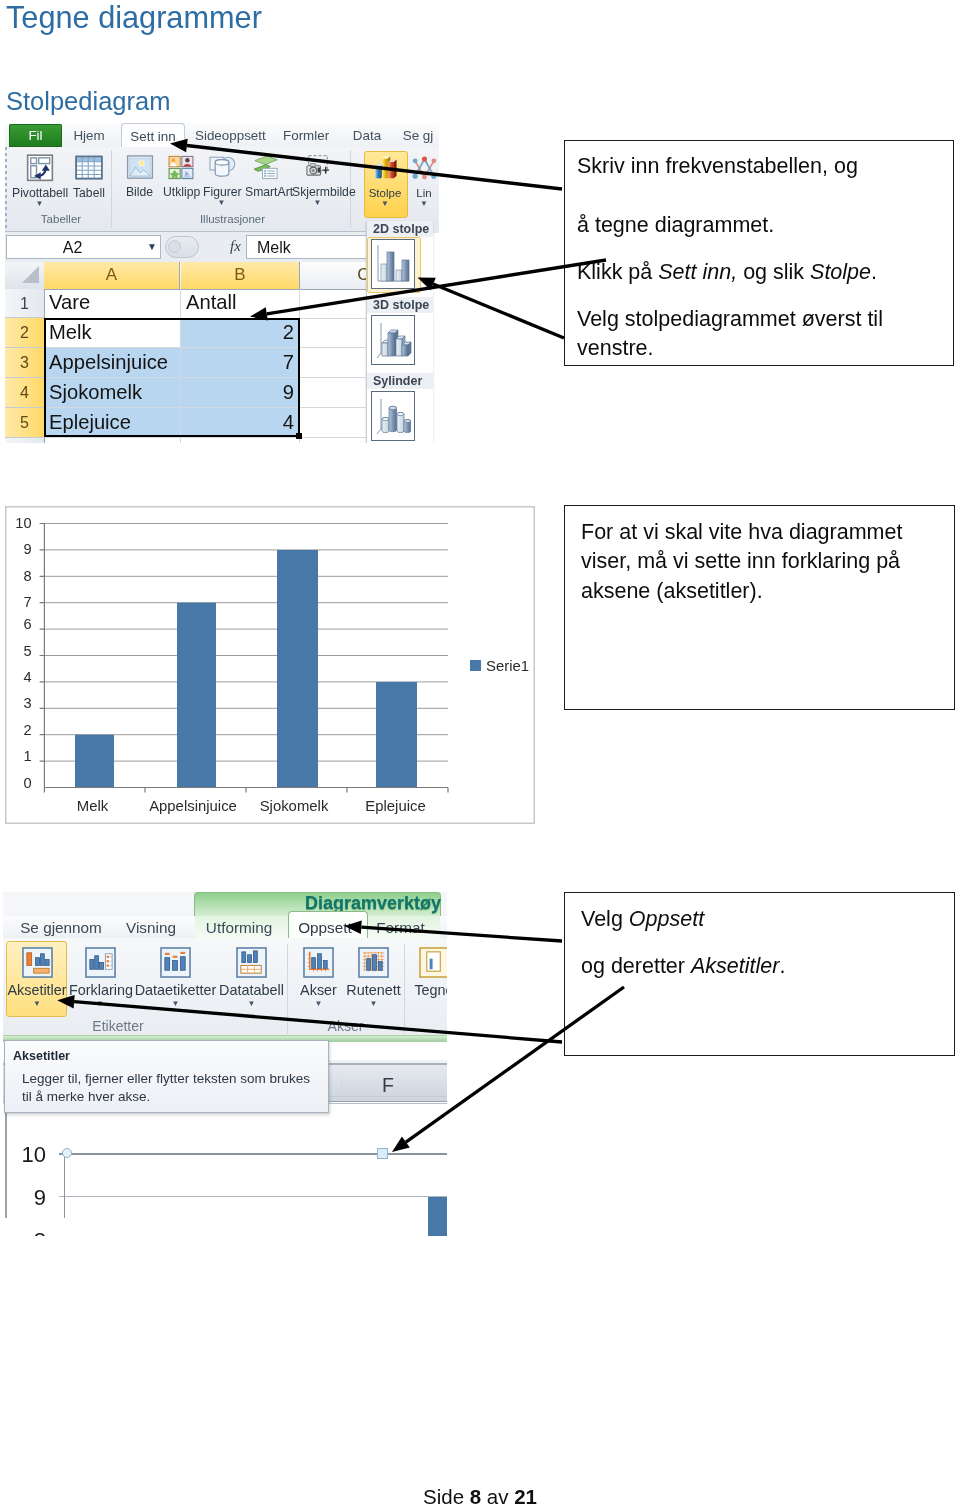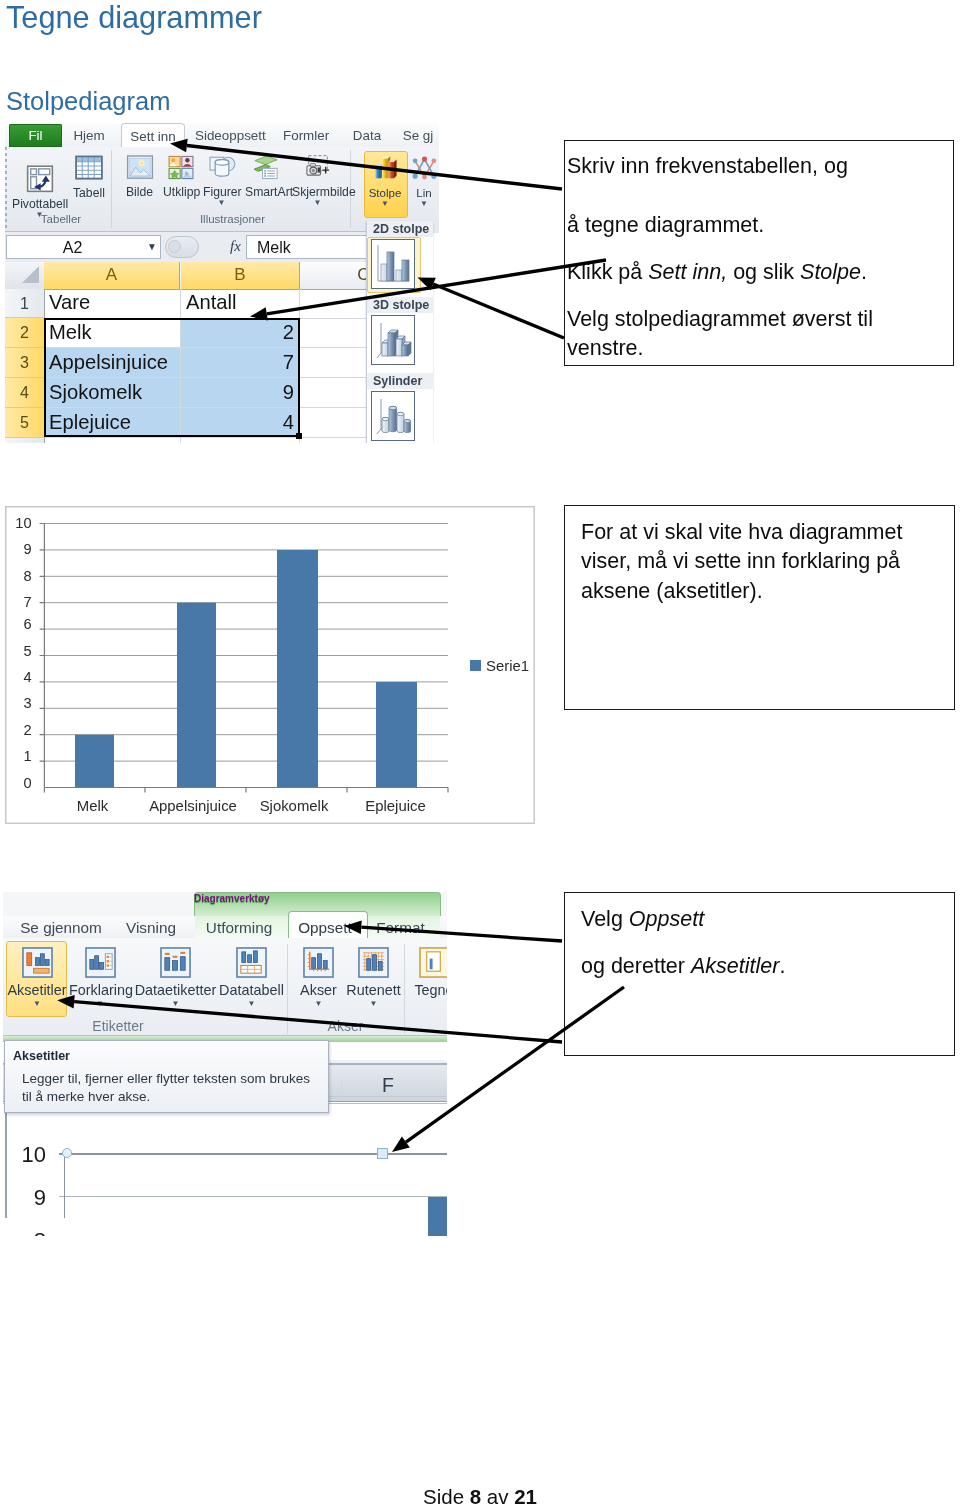--- a/index.html
+++ b/index.html
@@ -14,21 +14,21 @@
   
   .callout{border:1.4px solid #1a1a1a;background:#fff;box-sizing:border-box;}
   .callout p{margin:0;font-size:21.5px;line-height:29.3px;color:#0d0d0d;}
   .callout p + p{margin-top:18px;}
   .callout i{font-style:italic;}
 
   
   #footer{left:0;top:1485px;width:960px;text-align:center;font-size:20.5px;color:#111;}
   #footer b{font-weight:bold;}
 
-  #callout1{left:564px;top:140px;width:390px;height:226px;padding:11px 14px 0 2px;}
+  #callout1{left:564px;top:140px;width:390px;height:226px;padding:11px 14px 0 12px;}
   #callout2{left:564px;top:505px;width:391px;height:205px;padding:12px 14px 0 16px;}
   #callout3{left:564px;top:892px;width:391px;height:164px;padding:12px 14px 0 16px;}
 
   
   #xl-top{left:5px;top:123px;width:434px;height:320px;overflow:hidden;
           font-family:"Liberation Sans",sans-serif;}
   #xl-top .tabstrip{position:absolute;left:0;top:0;width:434px;height:24px;
           background:linear-gradient(#fbfcfd,#eef1f4);border-bottom:1px solid #bfc9d4;}
   #xl-top .tab{position:absolute;top:1px;height:23px;line-height:23px;text-align:center;
           font-size:13.4px;color:#42505e;}
@@ -109,21 +109,21 @@
   <div class="tab" style="left:395px;width:36px;" data-name="tab-se-gjennom">Se gj</div>
 
   <div class="ribbon" data-name="excel-ribbon"></div>
   <div class="dashedge" data-name="ribbon-left-dashed-edge"></div>
   <div class="rdivider" style="left:106px;" data-name="ribbon-divider-1"></div>
   <div class="rdivider" style="left:345px;" data-name="ribbon-divider-2"></div>
 
   <div class="grpname" style="left:6px;width:100px;" data-name="ribbon-group-label-tabeller">Tabeller</div>
   <div class="grpname" style="left:110px;width:235px;" data-name="ribbon-group-label-illustrasjoner">Illustrasjoner</div>
 
-  <div class="btn" style="left:7px;top:41px;width:55px;" data-name="ribbon-button-pivottabell">
+  <div class="btn" style="left:7px;top:30px;width:55px;" data-name="ribbon-button-pivottabell">
     <svg width="30" height="30" viewBox="0 0 34 34" data-name="pivottable-icon">
       <rect x="3" y="2.5" width="28" height="28.5" fill="#fefefe" stroke="#7d7d7d" stroke-width="1.8"></rect>
       <rect x="6.5" y="5.5" width="6.5" height="6.5" fill="#fff" stroke="#7f95ab" stroke-width="1.6"></rect>
       <rect x="15.5" y="5.5" width="12.5" height="6.5" fill="#fff" stroke="#7f95ab" stroke-width="1.6"></rect>
       <rect x="6.5" y="14.5" width="6.5" height="13.5" fill="#fff" stroke="#7f95ab" stroke-width="1.6"></rect>
       <path d="M14.5 25.8 C18 26.5, 22.5 24.5, 23.6 17.5" fill="none" stroke="#22356b" stroke-width="2.6"></path>
       <path d="M23.6 13.0 l4.6 7.1 -9.2 0 z" fill="#22356b"></path>
       <path d="M10.2 26.0 l7.6 -4.1 0 8.2 z" fill="#22356b"></path>
       </svg>
     <div class="lbl" data-name="ribbon-button-label-pivottabell">Pivottabell</div>
@@ -439,21 +439,21 @@
   </div>
 </div>
 
 <div class="abs callout" id="callout2" data-name="callout-box-chart-result">
   <p data-name="callout2-paragraph-2"><span data-name="callout2-p2-line1">For at vi skal vite hva diagrammet</span><br><span data-name="callout2-p2-line2">viser, må vi sette inn forklaring på</span><br><span data-name="callout2-p2-line3">aksene (aksetitler).</span></p>
 </div>
 
 <div class="abs" id="xl-bot" data-name="excel-chart-tools-screenshot">
   <div class="abs" style="left:0;top:0;width:444px;height:25px;background:#f4f6f8;" data-name="window-top-strip"></div>
   <div class="abs" style="left:191px;top:0;width:247px;height:46px;background:linear-gradient(#8fd08c,#e2f4e0 62%,#f0faef);border-left:1px solid #86bd83;border-right:1px solid #86bd83;border-top:1px solid #86bd83;border-radius:4px 4px 0 0;box-sizing:border-box;" data-name="contextual-tab-banner"></div>
-  <div class="abs" style="left:191px;top:1px;width:247px;text-align:left;font-size:10px;color:#701a75;font-weight:bold;text-shadow:0 1px 1px #5d9d5b;" data-name="contextual-tab-title">Diagramverktøy</div>
+  <div class="abs" style="left:191px;top:1px;width:247px;text-align:right;font-size:18px;color:#0f766e;font-weight:bold;text-shadow:0 1px 1px #5d9d5b;" data-name="contextual-tab-title">Diagramverktøy</div>
 
   <div class="abs" style="left:0;top:24px;width:444px;height:22px;background:linear-gradient(#fbfcfd,#eef1f4);border-bottom:1px solid #8ab98a;" data-name="chart-tools-tab-strip"></div>
   <div class="abs" style="left:192px;top:24px;width:245px;height:22px;background:linear-gradient(#e2f4e0,#f4fbf3);" data-name="contextual-tab-strip-bg"></div>
   <div class="btab" style="left:10px;width:96px;" data-name="tab-se-gjennom-bottom">Se gjennom</div>
   <div class="btab" style="left:122px;width:52px;" data-name="tab-visning">Visning</div>
   <div class="btab" style="left:200px;width:72px;" data-name="tab-utforming">Utforming</div>
   <div class="abs" style="left:285px;top:19px;width:80px;height:28px;background:#fdfffd;border:1px solid #8ab98a;border-bottom:none;border-radius:4px 4px 0 0;box-sizing:border-box;" data-name="tab-oppsett-bg"></div>
   <div class="btab active" style="left:294px;width:56px;" data-name="tab-oppsett">Oppsett</div>
   <div class="btab" style="left:369px;width:57px;" data-name="tab-format">Format</div>
 

